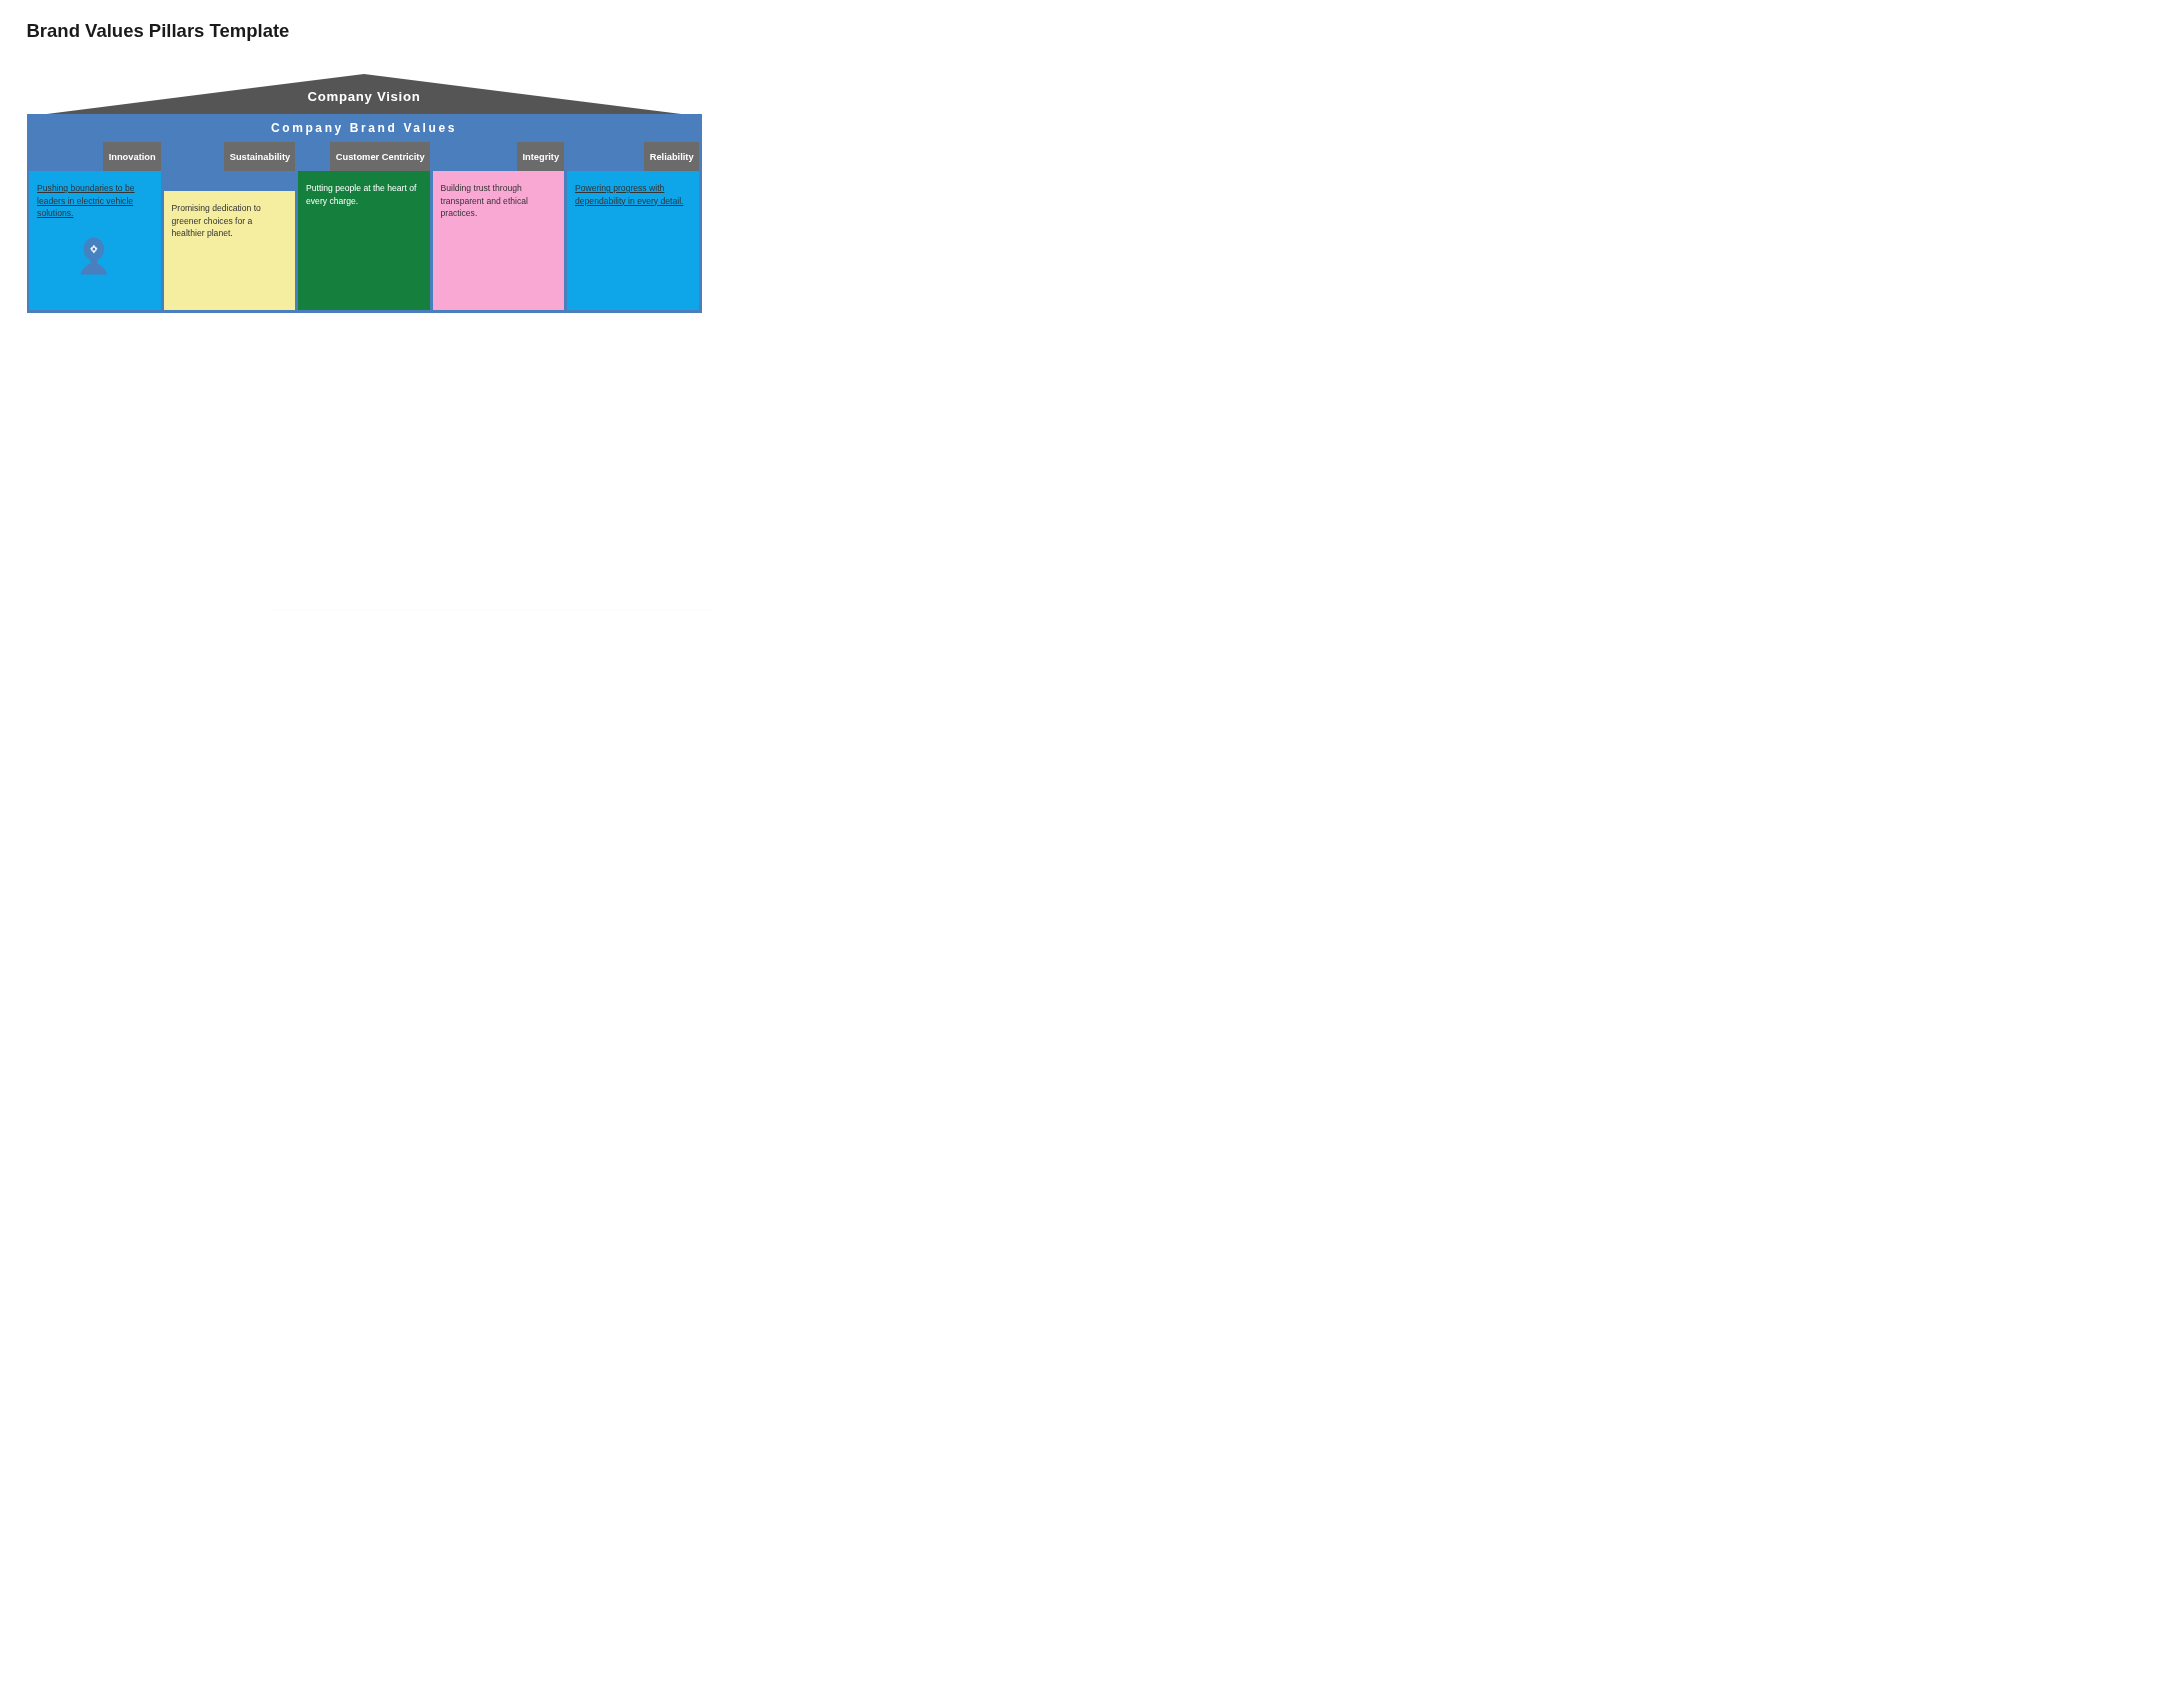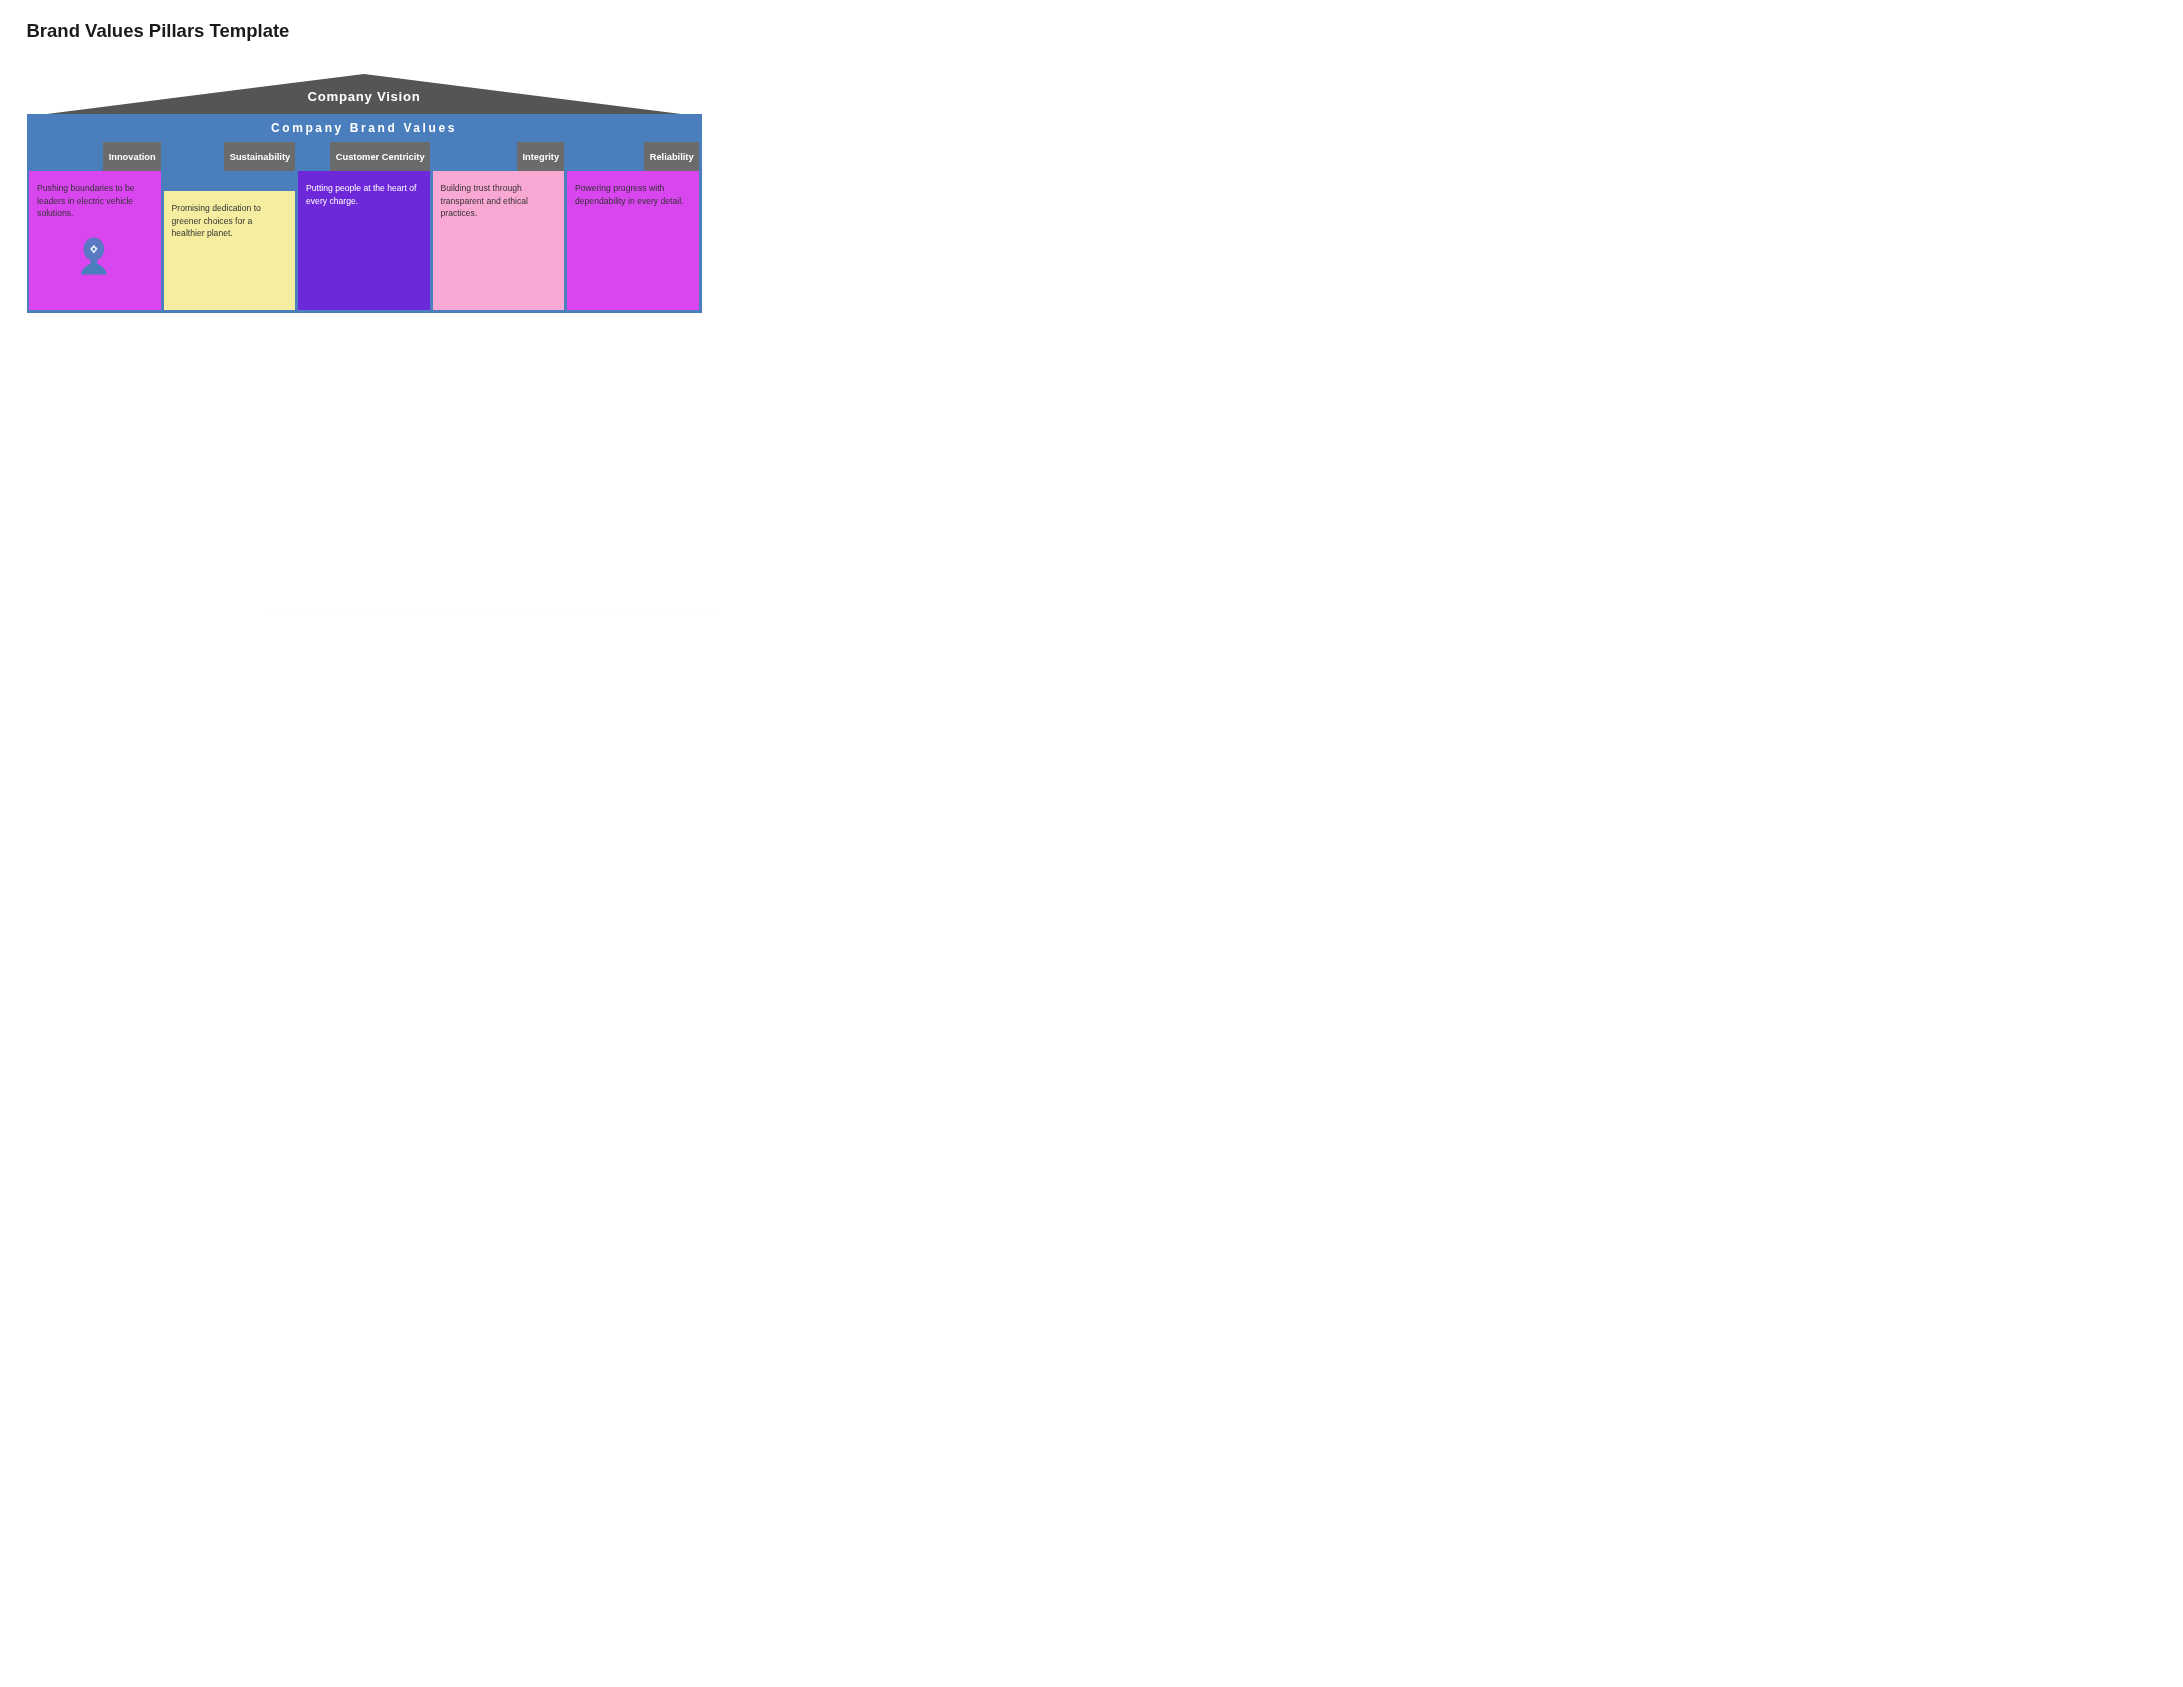--- a/index.html
+++ b/index.html
@@ -90,23 +90,23 @@
     }
 
     .pillar-content {
       padding: 10.6px 8px;
       font-size: 8.6px;
       line-height: 1.45;
       min-height: 119px;
       flex: 1;
     }
 
-    .pillar-content.yellow { background: #d946ef; color: #333; }
+    .pillar-content.yellow { background: #0ea5e9; color: #333; text-decoration: underline; }
     .pillar-content.light-yellow { background: #f5eea0; color: #333; margin-top: 20px; }
-    .pillar-content.blue-light { background: #6d28d9; color: #fff; }
+    .pillar-content.blue-light { background: #15803d; color: #fff; }
     .pillar-content.orange-yellow { background: #f9a8d4; color: #333; }
 
     
     .icon-area {
       display: flex;
       align-items: center;
       justify-content: center;
       padding: 13.2px 0;
     }
 

